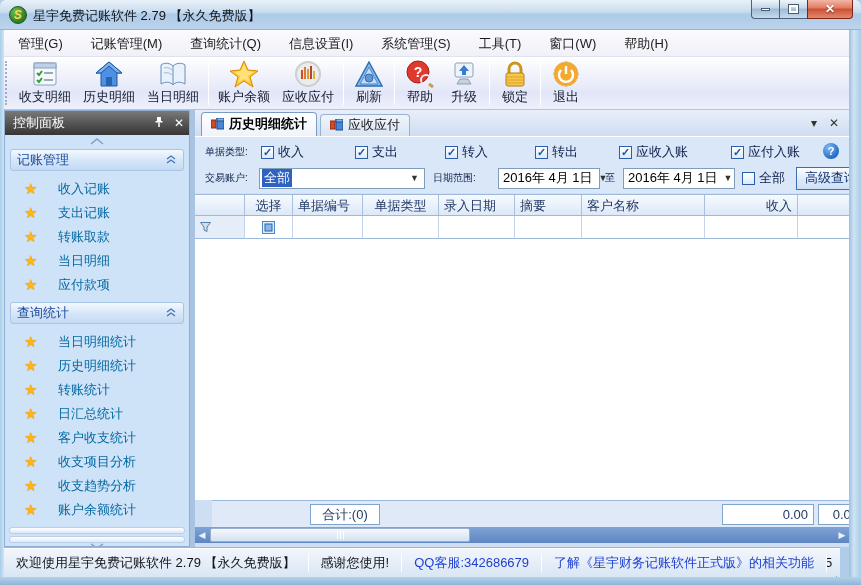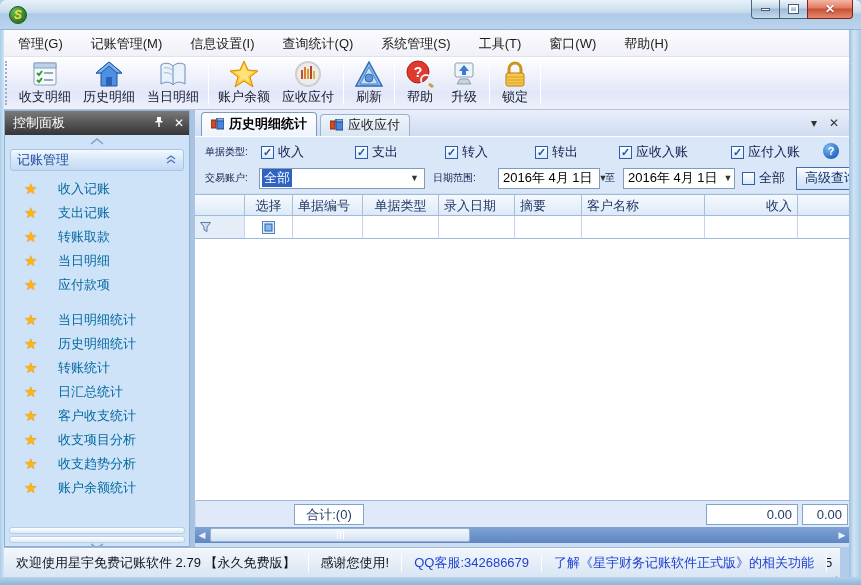--- a/index.html
+++ b/index.html
@@ -94,21 +94,21 @@
   
   .thead{position:absolute;left:0;top:84px;right:0;height:22px;display:flex;
     background:linear-gradient(#f7fafe,#dce9f8);border-top:1px solid #9db9dc;border-bottom:1px solid #9db9dc;}
   .th{border-right:1px solid #a9c0dd;font-size:13px;color:#233a66;line-height:21px;padding:0 5px;
     overflow:hidden;white-space:nowrap;}
   .tfilter{position:absolute;left:0;top:106px;right:0;height:23px;display:flex;background:#eef4fb;}
   .tf{border-right:1px solid #c4d4ea;border-bottom:1px solid #9db9dc;background:#fff;
     display:flex;align-items:center;padding-left:5px;}
   .tf.first{background:#e4edf8;}
   .tbody{position:absolute;left:0;top:129px;right:0;height:261px;background:#fff;}
-  .tfoot{position:absolute;left:1px;top:390px;right:0;height:40px;background:#dfe9f7;
+  .tfoot{position:absolute;left:17px;top:390px;right:0;height:40px;background:#dfe9f7;
     border-top:1px solid #9db9dc;}
   .fcell{position:absolute;top:3px;height:21px;background:#fff;border:1px solid #7fa5cf;
     font-size:13px;color:#233a66;display:flex;align-items:center;}
   
   .hscroll{position:absolute;left:0;top:417px;right:0;height:16px;
     background:linear-gradient(#7fa3d4,#5e86c2);display:flex;align-items:center;}
   .harrow{width:14px;height:16px;color:#eaf2fb;font-size:9px;line-height:16px;text-align:center;}
   .hthumb{position:absolute;left:15px;width:260px;top:1px;height:14px;border:1px solid #9ab2d0;border-radius:2px;
     background:linear-gradient(#f4f8fc,#d4e2f2);display:flex;align-items:center;justify-content:center;gap:2px;}
   .hthumb i{display:block;width:1px;height:8px;background:#7d99bb;border-right:1px solid #fff;}
@@ -137,38 +137,39 @@
   .border-bottom{position:absolute;left:0;top:577px;width:861px;height:8px;
     background:linear-gradient(#b4d2ea,#8fb4d8);}
 </style>
 </head>
 <body>
 
 <div class="window">
 
   <div class="titlebar">
     <div class="app-icon">S</div>
+    <div class="title-text">星宇免费记账软件 2.79 【永久免费版】</div>
     <div class="winbtns">
       <div class="winbtn min">
           <span class="glyph-min"></span>
         </div>
       <div class="winbtn res">
           <span class="glyph-res"></span>
         </div>
       <div class="winbtn close">
           <span class="glyph-x">✕</span>
         </div>
     </div>
   </div>
 
   <div class="menubar">
     <span class="menu-item">管理(G)</span>
     <span class="menu-item">记账管理(M)</span>
+    <span class="menu-item">查询统计(Q)</span>
     <span class="menu-item">信息设置(I)</span>
-    <span class="menu-item">查询统计(Q)</span>
     <span class="menu-item">系统管理(S)</span>
     <span class="menu-item">工具(T)</span>
     <span class="menu-item">窗口(W)</span>
     <span class="menu-item">帮助(H)</span>
   </div>
 
   <div class="toolbar">
     <div class="tb-grip"></div>
 
     <div class="tbtn">
@@ -278,20 +279,31 @@
             <line x1="6" y1="17" x2="24" y2="17" stroke="#d8a428"></line>
             <line x1="6" y1="20" x2="24" y2="20" stroke="#d8a428"></line>
             <line x1="6" y1="23" x2="24" y2="23" stroke="#d8a428"></line>
           </svg>
       </span>
       <span class="tlabel">锁定</span>
     </div>
 
     <div class="tb-sep"></div>
 
+    <div class="tbtn">
+      <span class="ticon">
+        <svg width="30" height="28" viewBox="0 0 30 28">
+            <circle cx="15" cy="14" r="12" fill="#f5a92c" stroke="#c87d10"></circle>
+            <circle cx="15" cy="14" r="12" fill="none" stroke="#ffd98a" stroke-width="1" opacity="0.7"></circle>
+            <path d="M10 10 a7 7 0 1 0 10 0" fill="none" stroke="#fff" stroke-width="2.4"></path>
+            <line x1="15" y1="6" x2="15" y2="14" stroke="#fff" stroke-width="2.4"></line>
+          </svg>
+      </span>
+      <span class="tlabel">退出</span>
+    </div>
   </div>
 
   <div class="mainrow">
 
     <div class="panel">
       <div class="panel-header">
         <span class="panel-title">控制面板</span>
         <span class="panel-hbtn">
           <svg width="10" height="12" viewBox="0 0 10 12">
               <path d="M3 1 h4 v4 h1.5 v1.5 h-7 V5 H3 Z" fill="#fff"></path>
@@ -332,20 +344,27 @@
               <span class="plabel">当日明细</span>
             </div>
           <div class="pitem">
               <span class="star">★</span>
               <span class="plabel">应付款项</span>
             </div>
         </div>
       </div>
 
       <div class="pgroup" style="top:191px;">
+        <div class="pgroup-header">
+          <span class="pgroup-title">查询统计</span>
+          <svg width="12" height="10" viewBox="0 0 12 10">
+              <polyline points="2,4 6,1 10,4" fill="none" stroke="#4a76b8" stroke-width="1.4"></polyline>
+              <polyline points="2,8 6,5 10,8" fill="none" stroke="#4a76b8" stroke-width="1.4"></polyline>
+            </svg>
+        </div>
         <div class="pitems">
           <div class="pitem">
               <span class="star">★</span>
               <span class="plabel">当日明细统计</span>
             </div>
           <div class="pitem">
               <span class="star">★</span>
               <span class="plabel">历史明细统计</span>
             </div>
           <div class="pitem">

